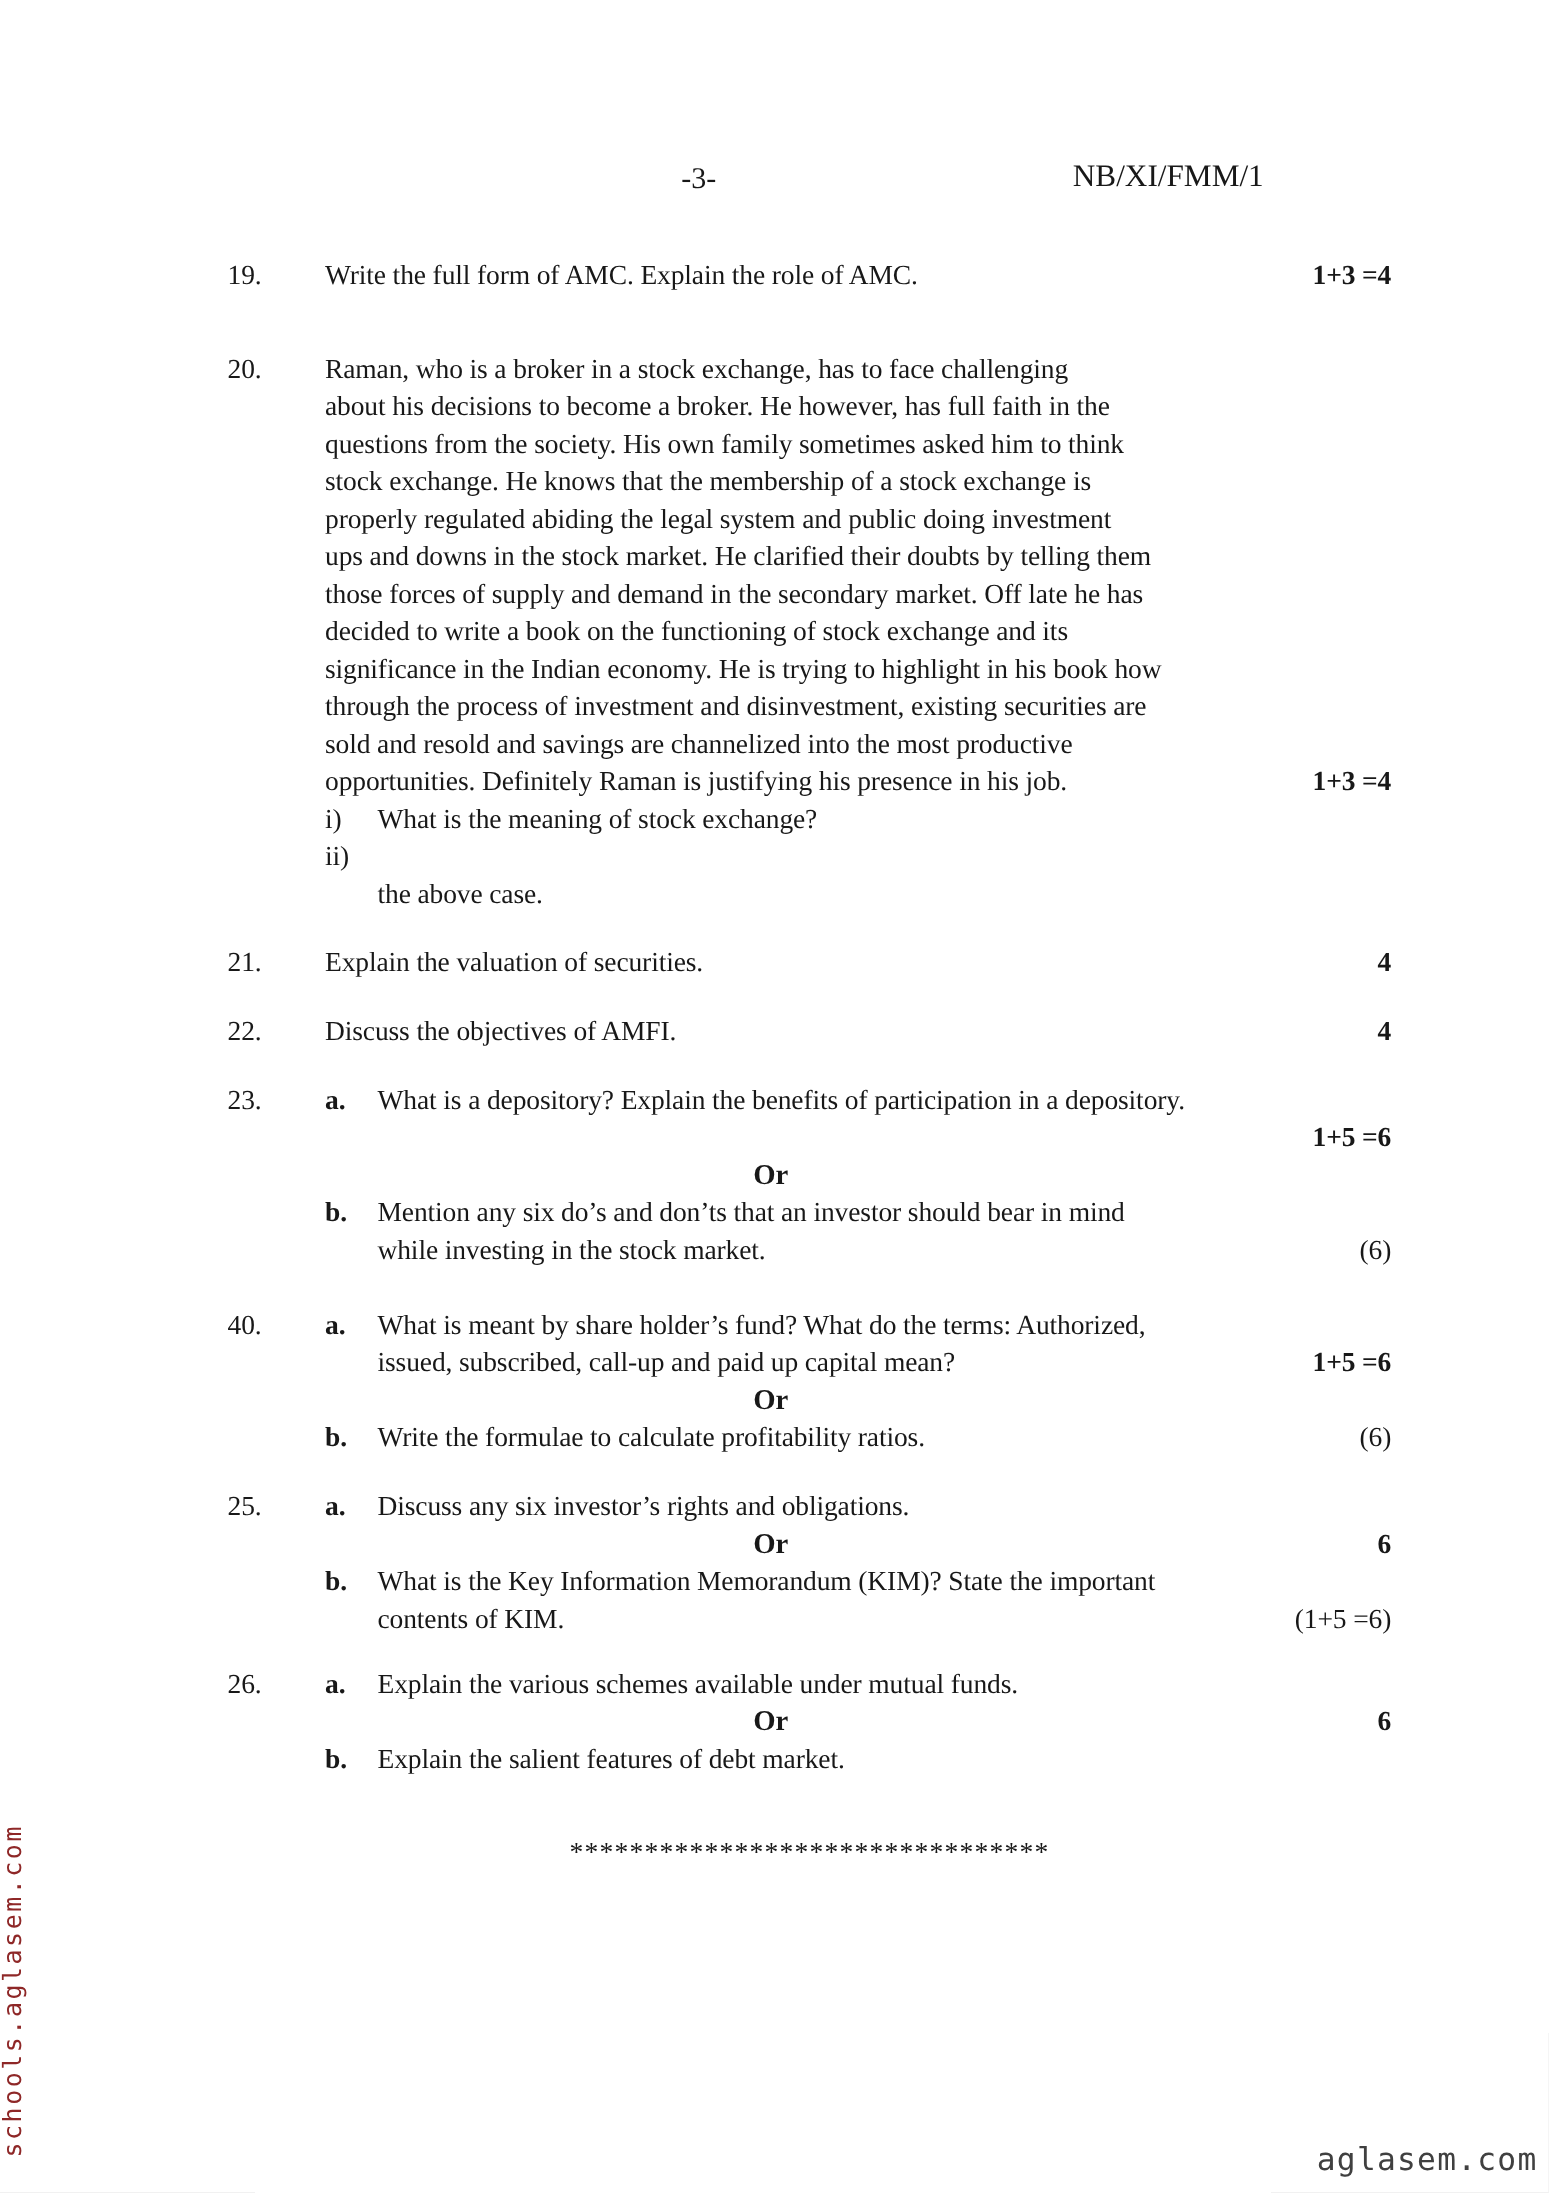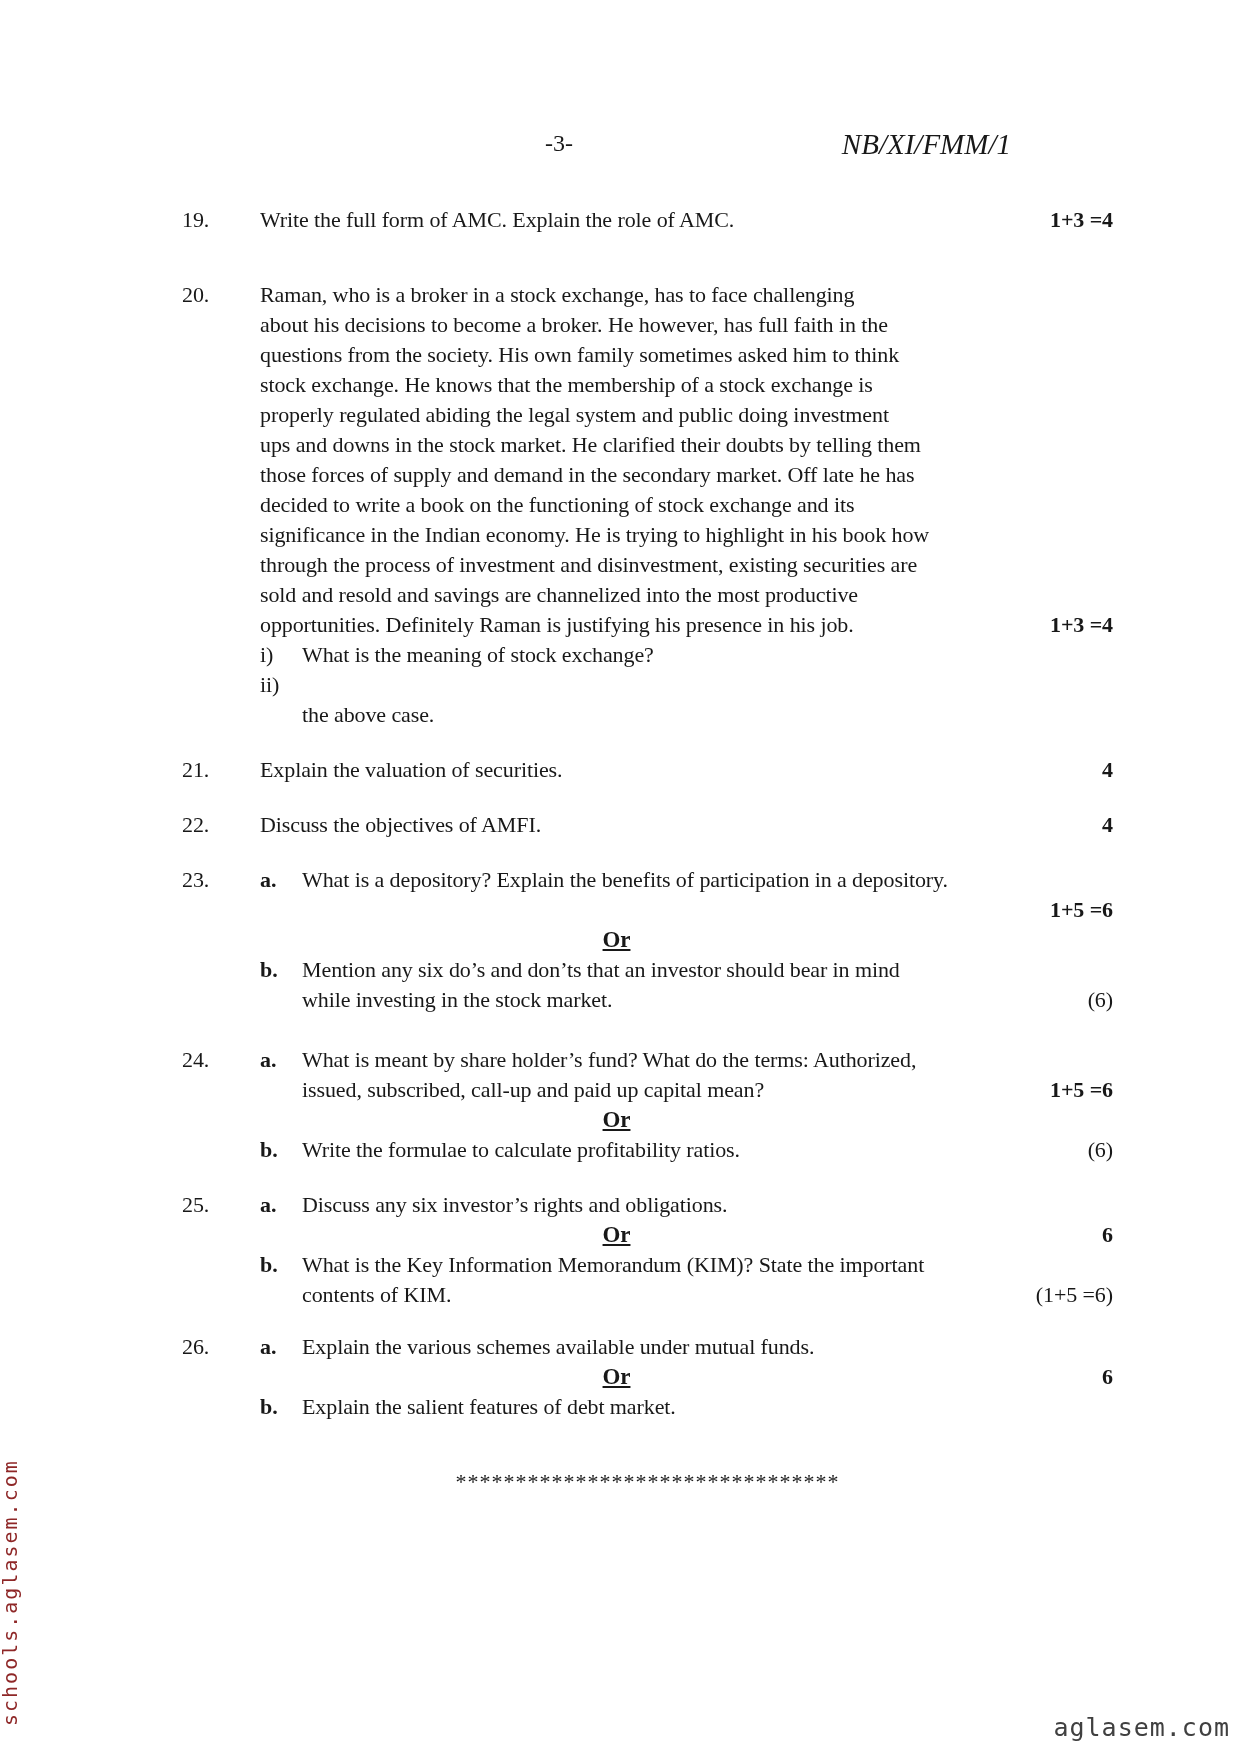--- a/index.html
+++ b/index.html
@@ -12,41 +12,41 @@
     color:#181818;
     overflow:hidden;
   }
   
   .page-num {
     position:absolute; top:130px; left:545px;
     font-size:24px;
   }
   .paper-code {
     position:absolute; top:128px; right:228px;
-    font-size:29px; font-style:italic;
+    font-size:25px; 
   }
   
   .content {
     position:absolute; left:182px; top:205px; width:931px;
   }
   .q { margin:0; }
   .row {
     position:relative;
     display:flex;
     line-height:30px;
     font-size:22px;
     letter-spacing:-0.1px;
     white-space:nowrap;
     min-height:30px;
   }
   .num  { flex:0 0 78px; }
   .label{ flex:0 0 42px; }
   .label.bold { font-weight:bold; }
   .body { flex:1 1 auto; padding-right:140px; overflow:visible; }
-  .body.center { text-align:center; font-weight:bold; font-size:23px;text-decoration:underline; }
+  .body.center { text-align:center; font-weight:bold; font-size:23px; }
   .marks {
     position:absolute; right:0; top:0;
     line-height:30px;
   }
   .marks.bold { font-weight:bold;text-align:center; }
   
   .stars {
     margin-top:47px;
     text-align:center;
     font-size:22px;
@@ -192,21 +192,21 @@
           </div>
           <div class="row">
             <span class="num"></span>
             <span class="label"></span>
             <span class="body">while investing in the stock market.</span>
             <span class="marks">(6)</span>
           </div>
         </div>
         <div class="q" style="margin-top: 30px;">
           <div class="row">
-            <span class="num">24.</span>
+            <span class="num">40.</span>
             <span class="label bold">a.</span>
             <span class="body">What is meant by share holder’s fund? What do the terms: Authorized,</span>
           </div>
           <div class="row">
             <span class="num"></span>
             <span class="label"></span>
             <span class="body">issued, subscribed, call-up and paid up capital mean?</span>
             <span class="marks bold">1+5 =6</span>
           </div>
           <div class="row">

